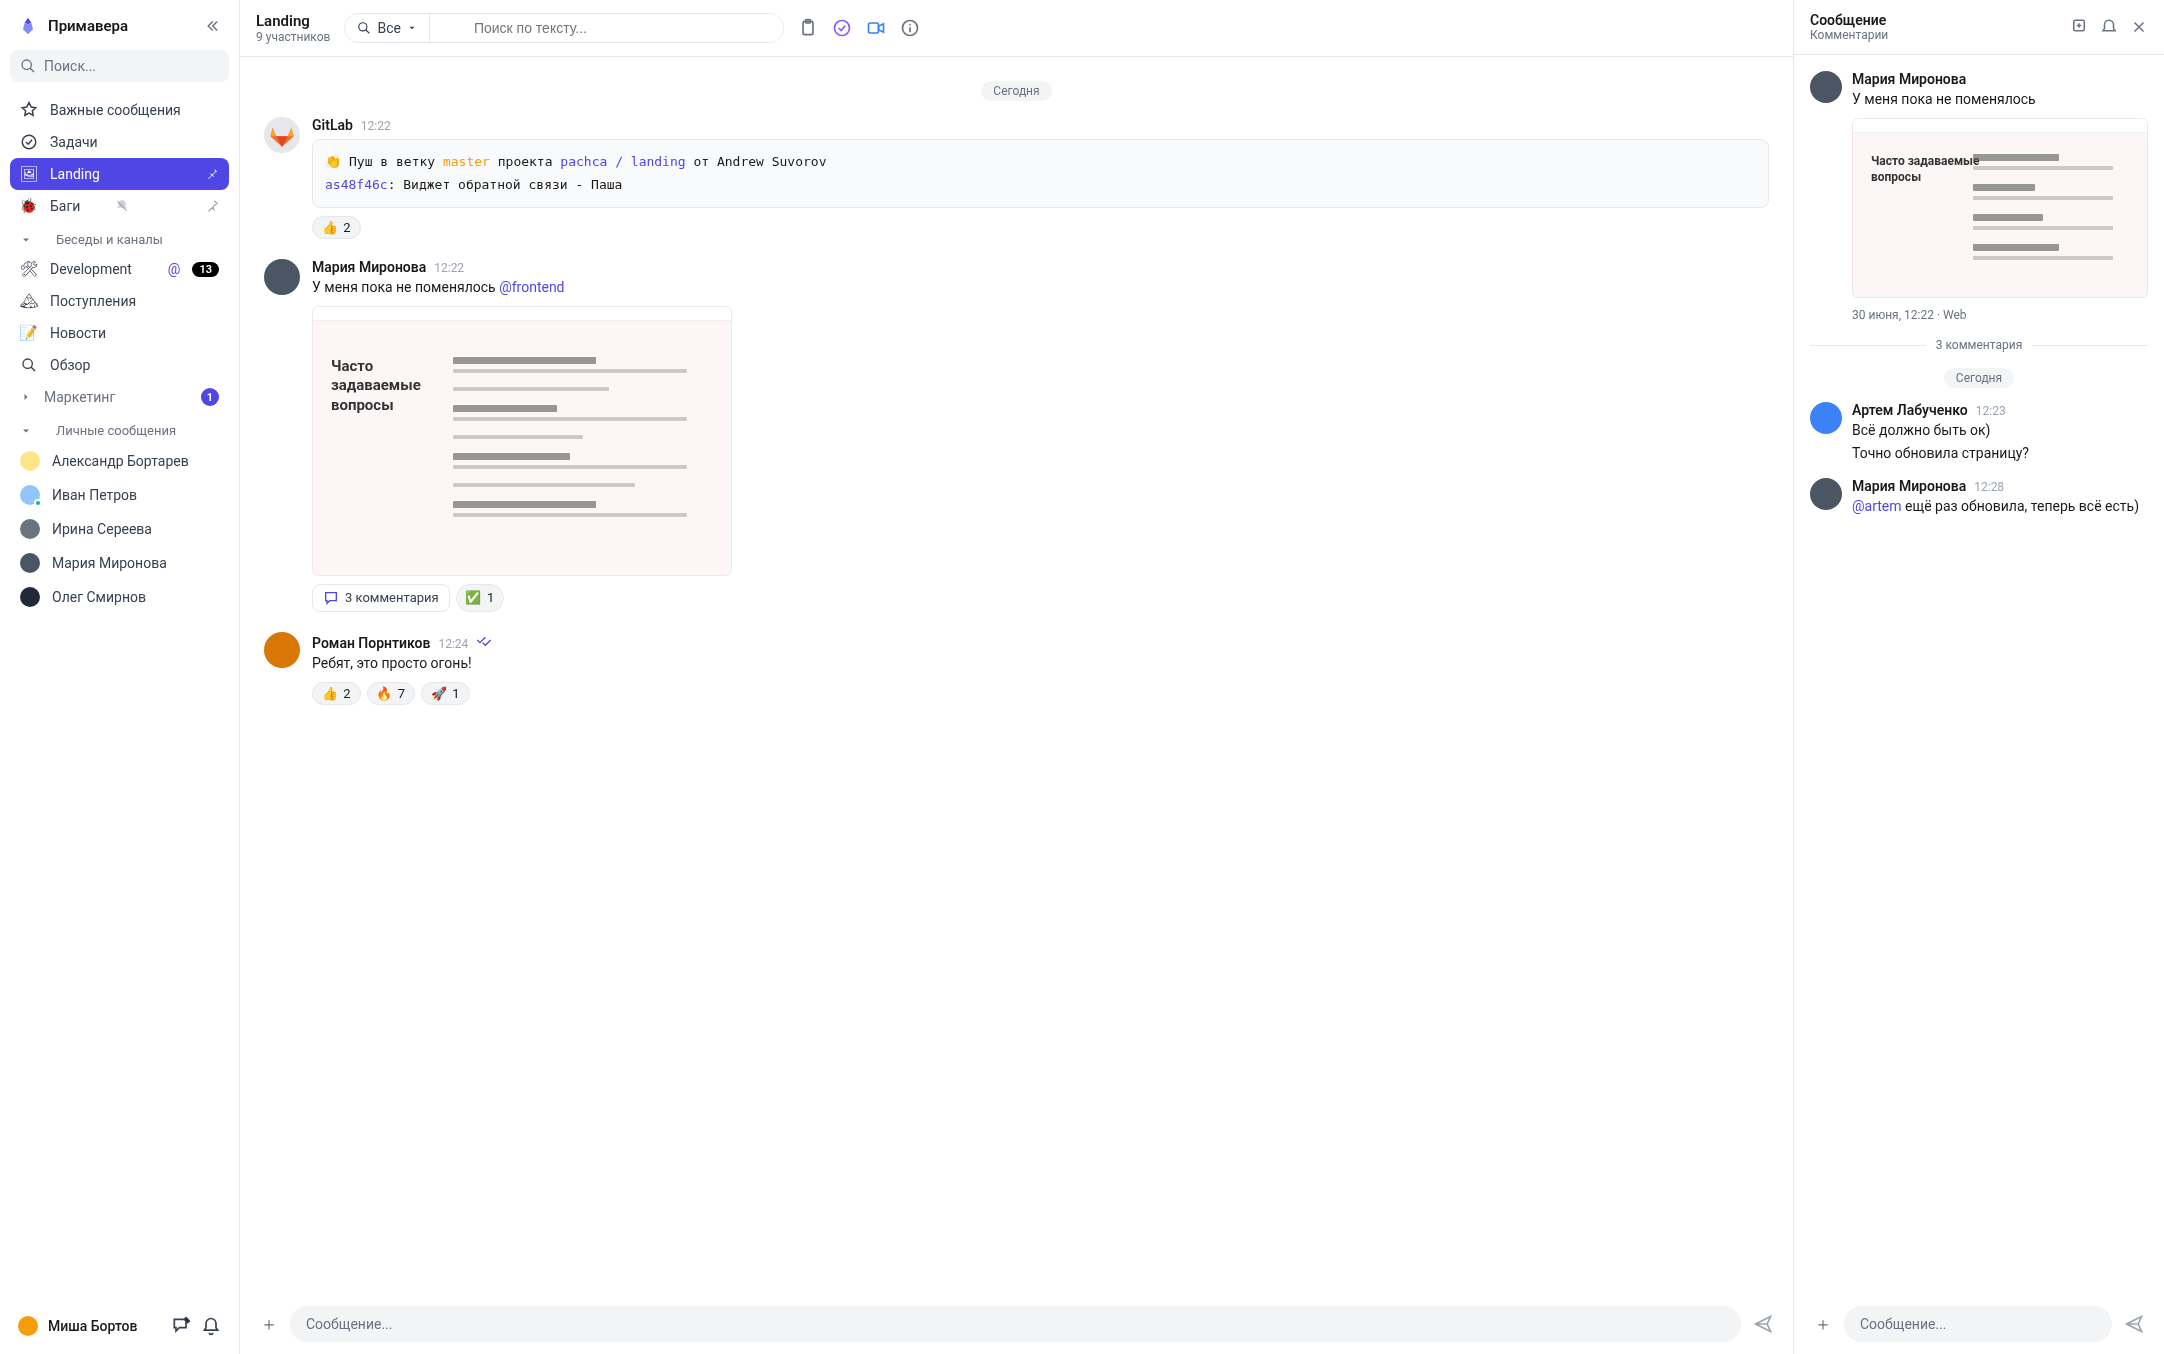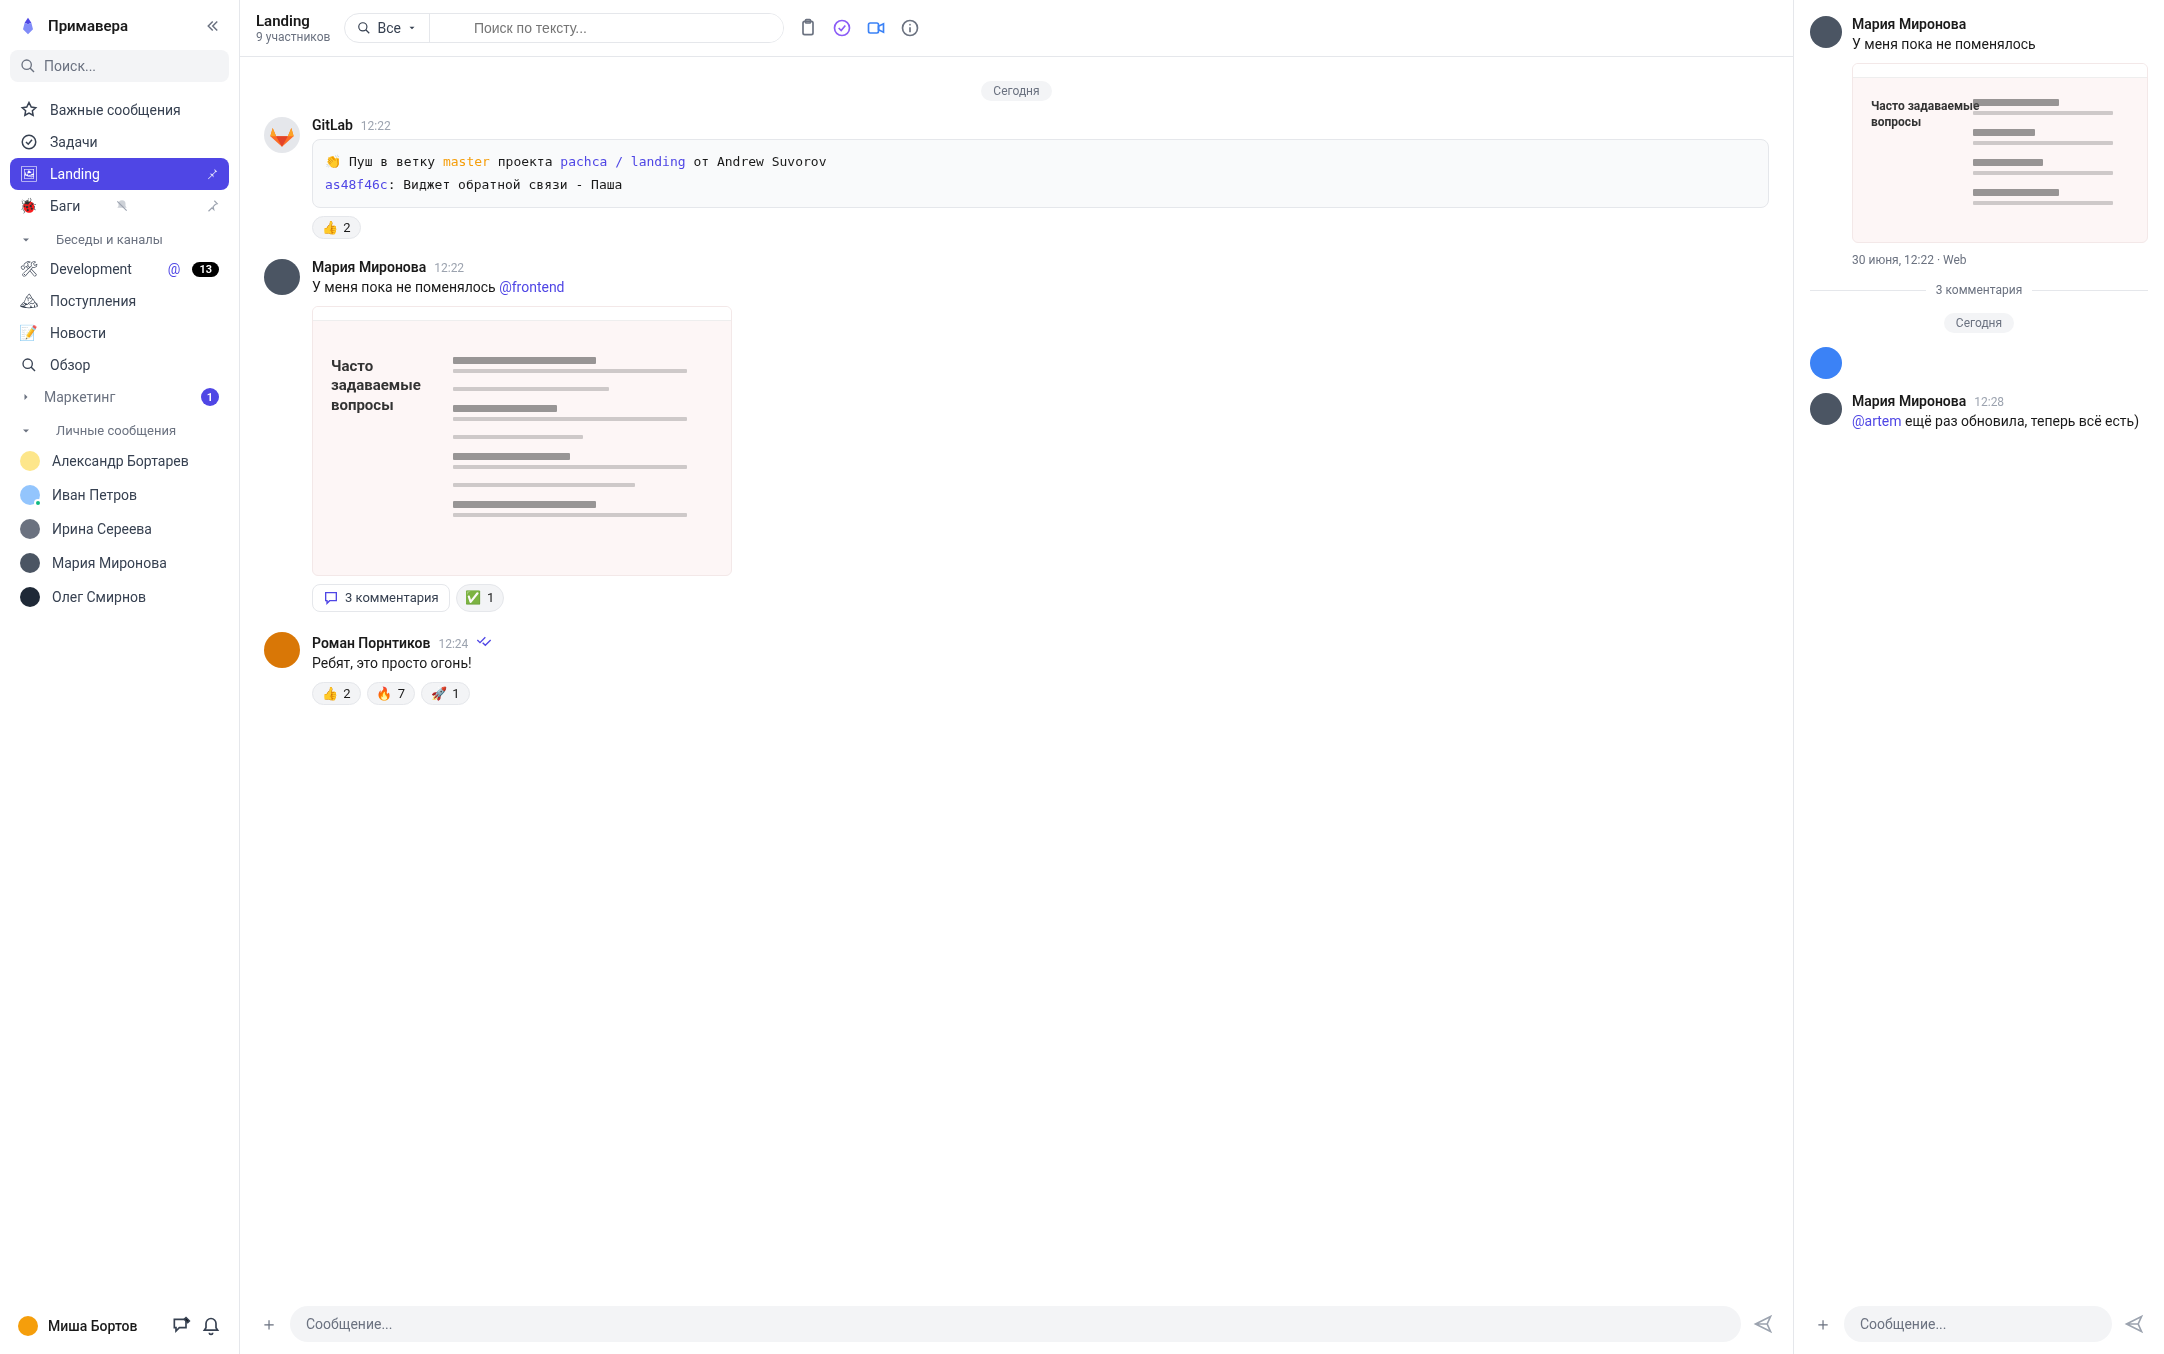--- a/index.html
+++ b/index.html
@@ -382,20 +382,38 @@
     <div class="composer">
       <span class="plus">＋</span>
       <div class="composer-input">Сообщение...</div>
       <svg class="send-icon" width="20" height="20" viewBox="0 0 24 24">
           <path fill="none" stroke="currentColor" stroke-width="2" d="M3 12l18-9-4 9 4 9z M3 12h14"></path>
         </svg>
     </div>
   </main>
 
   <aside class="thread">
+    <div class="thread-header">
+      <div class="titles">
+        <div class="thread-title">Сообщение</div>
+        <div class="thread-sub">Комментарии</div>
+      </div>
+      <div class="thread-icons">
+        <svg width="18" height="18" viewBox="0 0 24 24">
+            <rect x="5" y="3" width="14" height="14" rx="2" fill="none" stroke="currentColor" stroke-width="2"></rect>
+            <path stroke="currentColor" stroke-width="2" d="M12 7v6M9 10h6"></path>
+          </svg>
+        <svg width="18" height="18" viewBox="0 0 24 24">
+            <path fill="none" stroke="currentColor" stroke-width="2" d="M12 3a6 6 0 016 6v5l2 3H4l2-3V9a6 6 0 016-6z"></path>
+          </svg>
+        <svg width="18" height="18" viewBox="0 0 24 24">
+            <path stroke="currentColor" stroke-width="2" d="M6 6l12 12M18 6L6 18"></path>
+          </svg>
+      </div>
+    </div>
 
     <div class="thread-body">
       <div class="thread-msg thread-original">
         <div class="msg-avatar" style="background:#4b5563"></div>
         <div class="msg-body">
           <div class="msg-head">
               <span class="msg-author">Мария Миронова</span>
             </div>
           <div class="msg-text">У меня пока не поменялось</div>
           <div class="attachment-img">
@@ -417,20 +435,28 @@
       </div>
 
       <div class="thread-divider">
           <span>3 комментария</span>
         </div>
       <div class="thread-date-pill"><span class="date-pill">Сегодня</span></div>
 
       <div id="thread-comments">
           <div class="thread-msg">
             <div class="msg-avatar" style="background:#3b82f6"></div>
+    <div class="msg-body">
+      <div class="msg-head">
+                <span class="msg-author">Артем Лабученко</span>
+                <span class="msg-time">12:23</span>
+              </div>
+      <div class="msg-text">Всё должно быть ок)</div>
+              <div class="msg-text">Точно обновила страницу?</div>
+    </div>
           </div>
           <div class="thread-msg">
             <div class="msg-avatar" style="background:#4b5563"></div>
     <div class="msg-body">
       <div class="msg-head">
                 <span class="msg-author">Мария Миронова</span>
                 <span class="msg-time">12:28</span>
               </div>
       <div class="msg-text"><span class="mention">@artem</span><span> ещё раз обновила, теперь всё есть)</span></div>
     </div>

